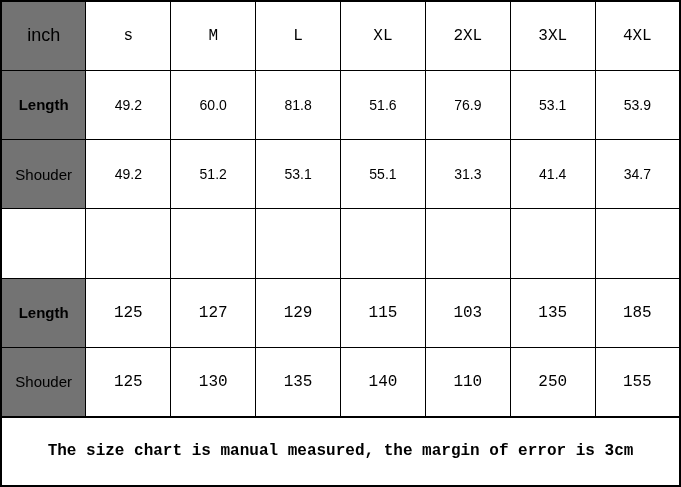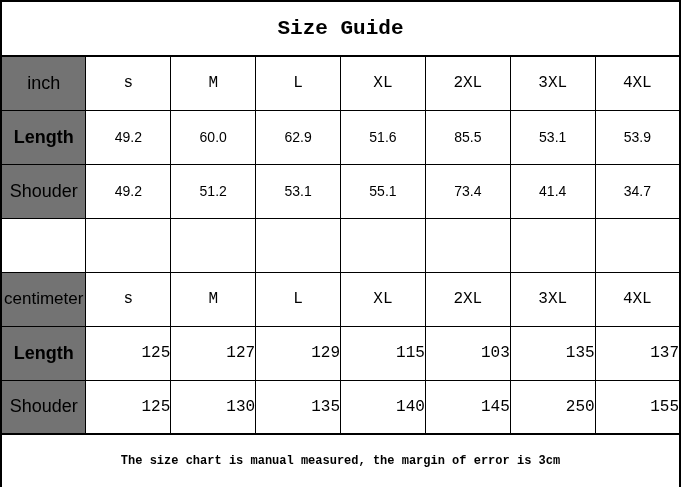--- a/index.html
+++ b/index.html
@@ -37,126 +37,113 @@
   .title-cell {
     font-family: "Liberation Mono", "DejaVu Sans Mono", monospace;
     font-weight: bold;
     font-size: 21px;
     border-bottom: 2px solid #000000;
     background: #ffffff;
   }
   .gray { background: #737373; }
   .unit { font-size: 17px; }
   .unit-inch { font-size: 18px; }
-  .row-label { font-size: 18px; }
+  .row-label { font-size: 15px; }
   .bold { font-weight: bold; }
   .size-cell { font-size: 16px; }
   .val-in { font-size: 14px; }
-  .val-cm { font-size: 16px; text-align: right; }
+  .val-cm { font-size: 16px; }
   .note-cell {
     font-family: "Liberation Mono", "DejaVu Sans Mono", monospace;
     font-weight: bold;
-    font-size: 12px;
+    font-size: 16px;
     border-top: 2px solid #000000;
     border-radius: 15px;
   }
 </style>
 </head>
 <body>
 
 <table class="size-guide">
   <colgroup>
     <col style="width:12.5%">
       <col style="width:12.5%">
       <col style="width:12.5%">
       <col style="width:12.5%">
     <col style="width:12.5%">
       <col style="width:12.5%">
       <col style="width:12.5%">
       <col style="width:12.5%">
   </colgroup>
   <tbody>
 
-    <tr class="r-title">
-      <td colspan="8" class="title-cell">Size Guide</td>
-    </tr>
 
     <tr class="r-data">
       <td class="sans unit unit-inch gray">inch</td>
       <td class="mono size-cell">s</td>
       <td class="mono size-cell">M</td>
       <td class="mono size-cell">L</td>
       <td class="mono size-cell">XL</td>
       <td class="mono size-cell">2XL</td>
       <td class="mono size-cell">3XL</td>
       <td class="mono size-cell">4XL</td>
     </tr>
 
     <tr class="r-data">
       <td class="sans row-label bold gray">Length</td>
       <td class="sans val-in">49.2</td>
       <td class="sans val-in">60.0</td>
-      <td class="sans val-in">62.9</td>
+      <td class="sans val-in">81.8</td>
       <td class="sans val-in">51.6</td>
-      <td class="sans val-in">85.5</td>
+      <td class="sans val-in">76.9</td>
       <td class="sans val-in">53.1</td>
       <td class="sans val-in">53.9</td>
     </tr>
 
     <tr class="r-data">
       <td class="sans row-label gray">Shouder</td>
       <td class="sans val-in">49.2</td>
       <td class="sans val-in">51.2</td>
       <td class="sans val-in">53.1</td>
       <td class="sans val-in">55.1</td>
-      <td class="sans val-in">73.4</td>
+      <td class="sans val-in">31.3</td>
       <td class="sans val-in">41.4</td>
       <td class="sans val-in">34.7</td>
     </tr>
 
     <tr class="r-data">
       <td></td>
       <td></td>
       <td></td>
       <td></td>
       <td></td>
       <td></td>
       <td></td>
       <td></td>
     </tr>
 
-    <tr class="r-data">
-      <td class="sans unit gray">centimeter</td>
-      <td class="mono size-cell">s</td>
-      <td class="mono size-cell">M</td>
-      <td class="mono size-cell">L</td>
-      <td class="mono size-cell">XL</td>
-      <td class="mono size-cell">2XL</td>
-      <td class="mono size-cell">3XL</td>
-      <td class="mono size-cell">4XL</td>
-    </tr>
 
     <tr class="r-data">
       <td class="sans row-label bold gray">Length</td>
       <td class="mono val-cm">125</td>
       <td class="mono val-cm">127</td>
       <td class="mono val-cm">129</td>
       <td class="mono val-cm">115</td>
       <td class="mono val-cm">103</td>
       <td class="mono val-cm">135</td>
-      <td class="mono val-cm">137</td>
+      <td class="mono val-cm">185</td>
     </tr>
 
     <tr class="r-data">
       <td class="sans row-label gray">Shouder</td>
       <td class="mono val-cm">125</td>
       <td class="mono val-cm">130</td>
       <td class="mono val-cm">135</td>
       <td class="mono val-cm">140</td>
-      <td class="mono val-cm">145</td>
+      <td class="mono val-cm">110</td>
       <td class="mono val-cm">250</td>
       <td class="mono val-cm">155</td>
     </tr>
 
     <tr class="r-data">
       <td colspan="8" class="note-cell">The size chart is manual measured, the margin of error is 3cm</td>
     </tr>
 
   </tbody>
 </table>

